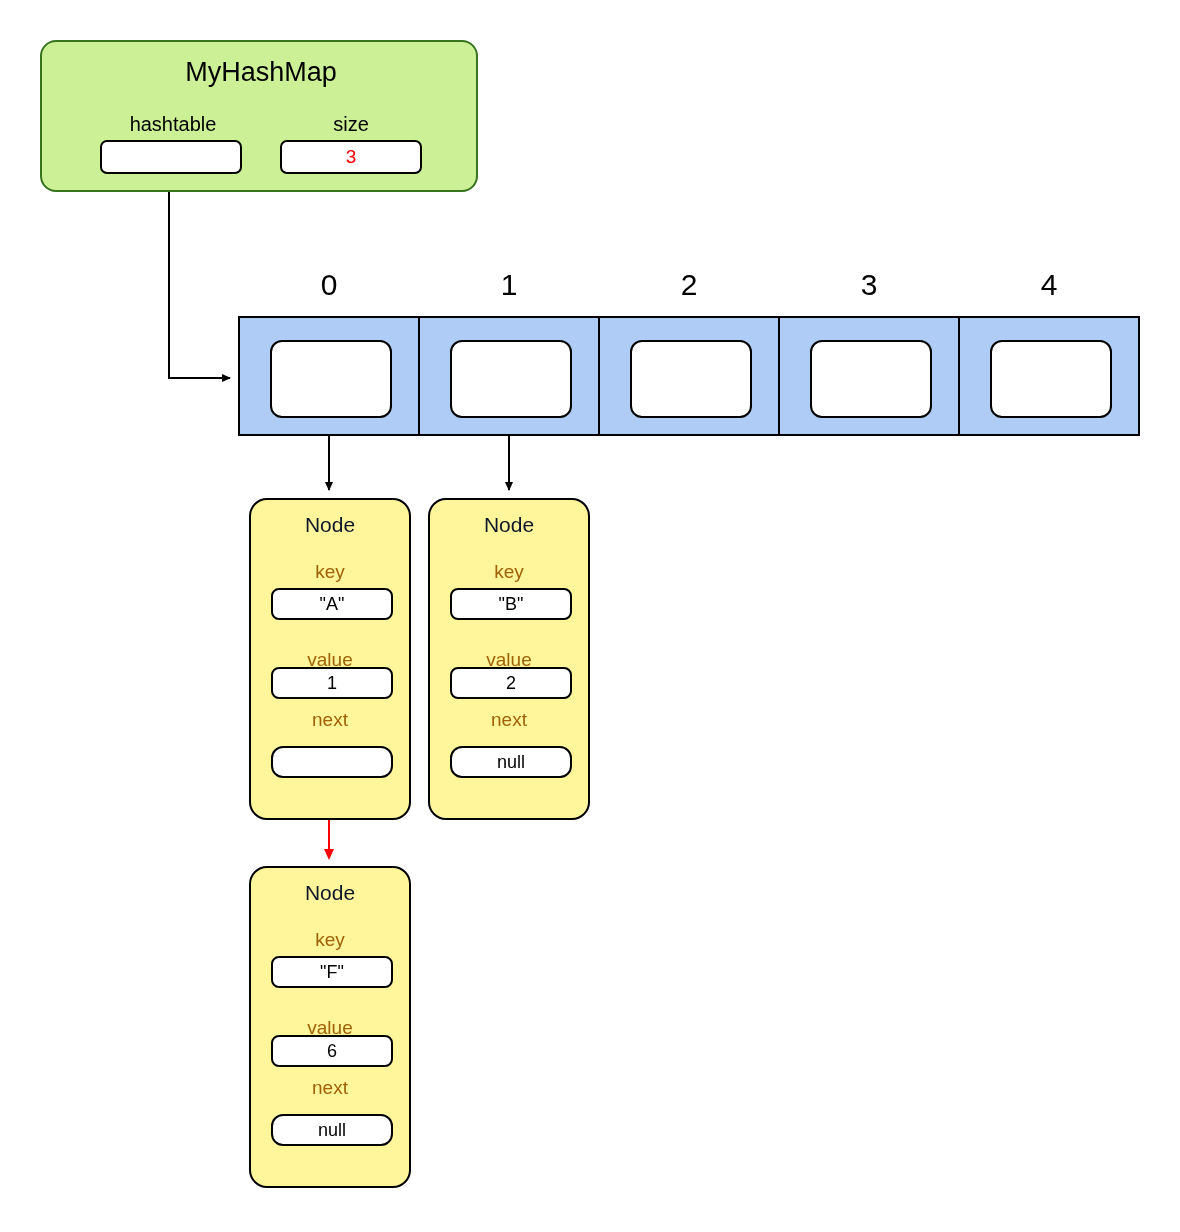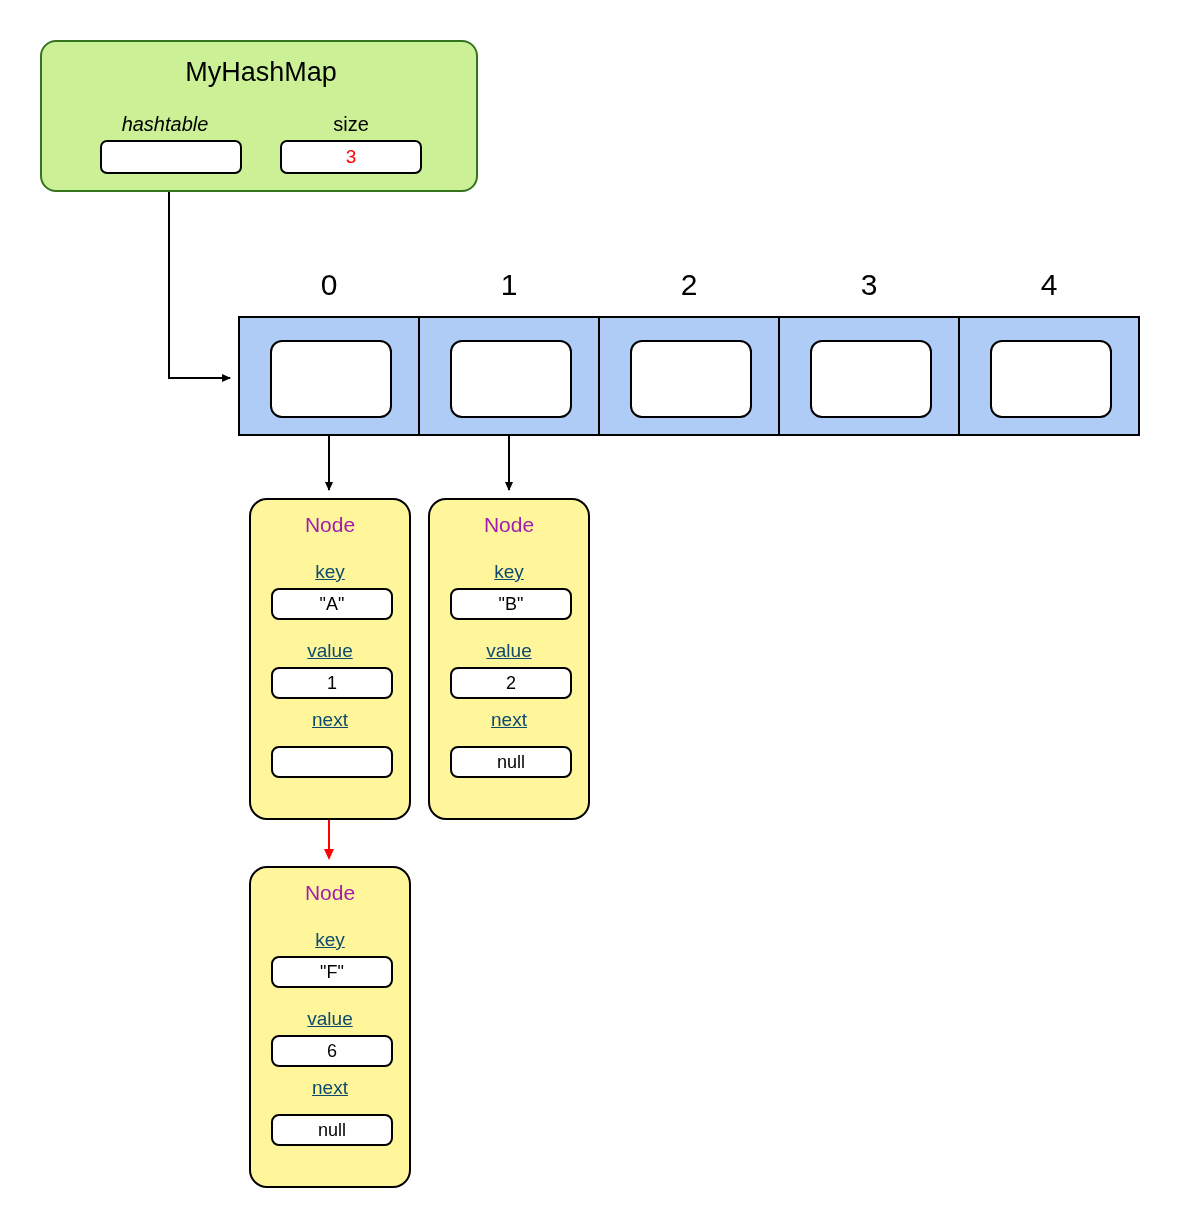--- a/index.html
+++ b/index.html
@@ -51,21 +51,21 @@
   .field-slot {
     position: absolute;
     background: #ffffff;
     border: 2px solid #000000;
     border-radius: 7px;
     box-sizing: border-box;
     text-align: center;
     font-size: 19px;
     line-height: 30px;
   }
-  .hashtable-label { left: 52px; top: 70px; width: 142px; font-style: italic; }
+  .hashtable-label { left: 60px; top: 70px; width: 142px; }
   .hashtable-slot  { left: 58px; top: 98px; width: 142px; height: 34px; }
   .size-label      { left: 238px; top: 70px; width: 142px; text-align: center; }
   .size-slot       { left: 238px; top: 98px; width: 142px; height: 34px; }
   .size-slot span  { color: #ff0000; }
 
   
   .array-index {
     position: absolute;
     top: 267px;
     width: 182px;
@@ -101,54 +101,53 @@
     border-radius: 18px;
     box-sizing: border-box;
     width: 162px;
   }
   .node-title {
     position: absolute;
     left: 0; top: 12px;
     width: 100%;
     text-align: center;
     font-size: 21px;
-    color: #a21caf;
+    color: #0f172a;
     line-height: 25px;
   }
   .node-field-label {
     position: absolute;
     left: 0;
     width: 100%;
     text-align: center;
     font-size: 19px;
-    color: #0c4a6e;
+    color: #a16207;
     line-height: 23px;
-    text-decoration: underline;
   }
   .node-field-slot {
     position: absolute;
     left: 20px;
     width: 122px;
     height: 32px;
     background: #ffffff;
     border: 2px solid #000000;
     border-radius: 8px;
     box-sizing: border-box;
     text-align: center;
     font-size: 18px;
     line-height: 28px;
     color: #000;
   }
   
   .nf-key-label   { top: 60px; }
   .nf-key-slot    { top: 88px; }
-  .nf-value-label { top: 139px; }
+  .nf-value-label { top: 148px; }
   .nf-value-slot  { top: 167px; }
   .nf-next-label  { top: 208px; }
-  .nf-next-slot   { top: 246px; }
+  .nf-next-slot   { top: 246px; border-radius: 12px; }
 
   .node-a { left: 249px; top: 498px;  height: 322px; }
   .node-b { left: 428px; top: 498px;  height: 322px; }
   .node-f { left: 249px; top: 866px;  height: 322px; }
 
   svg.connectors {
     position: absolute;
     left: 0; top: 0;
     width: 1180px;
     height: 1232px;

